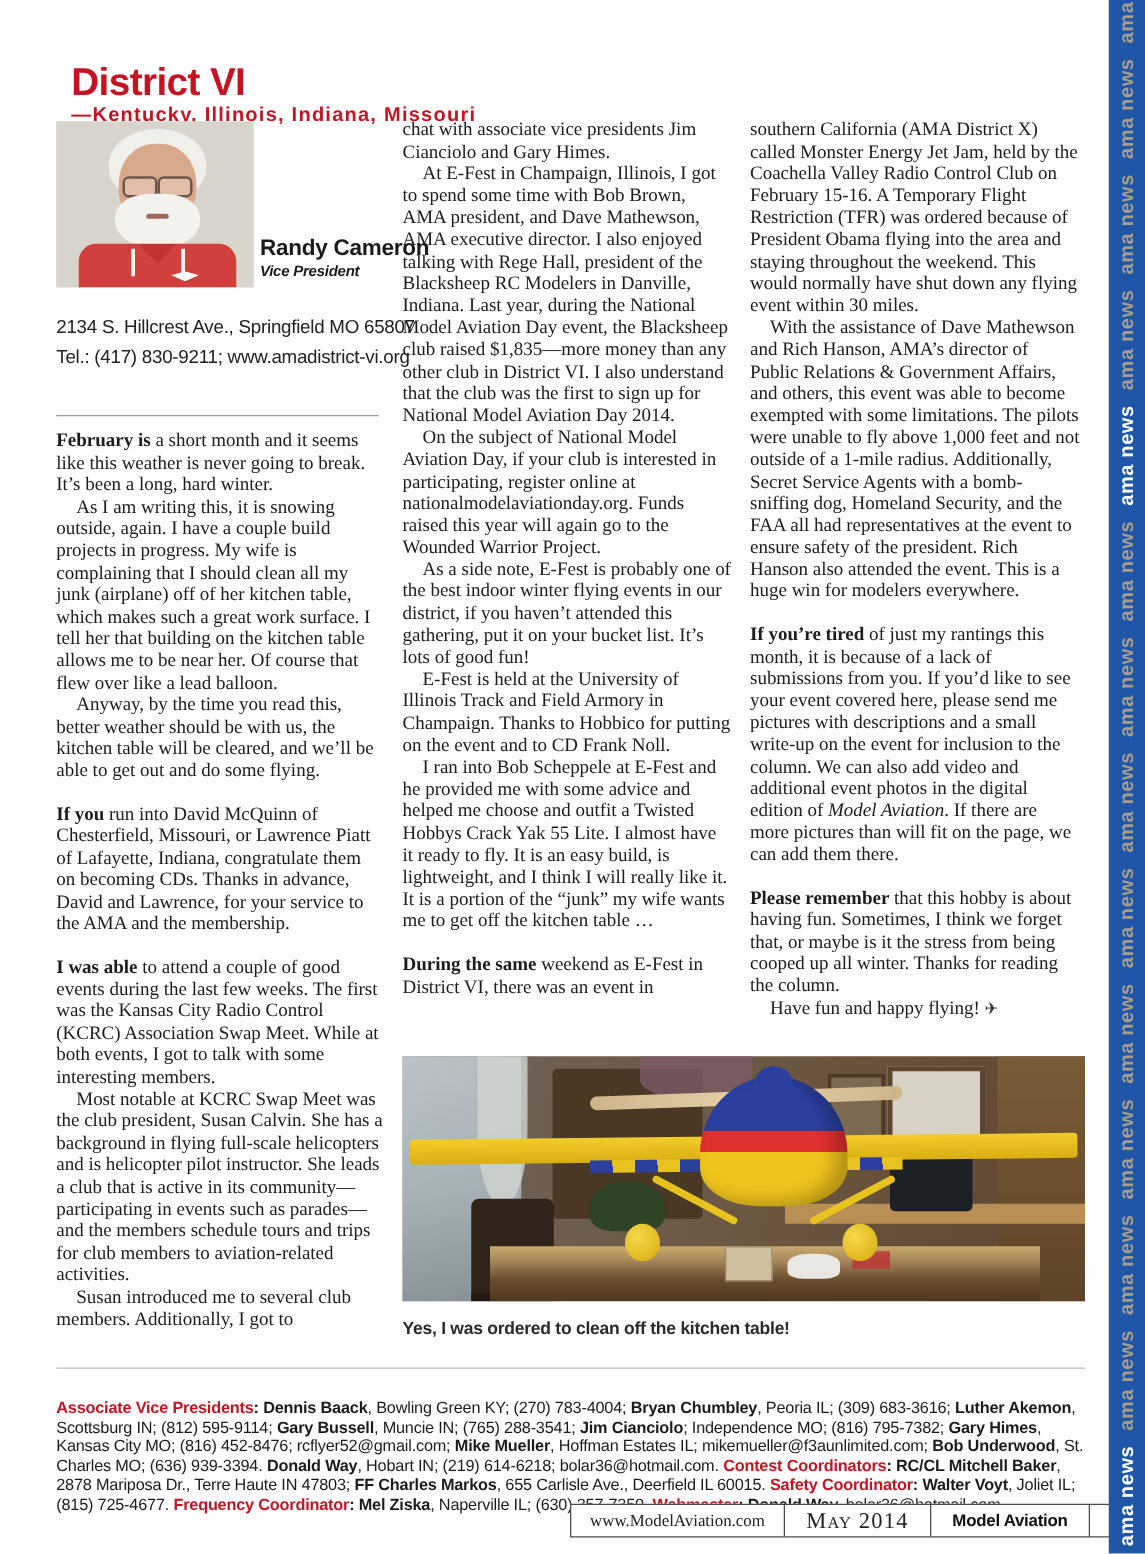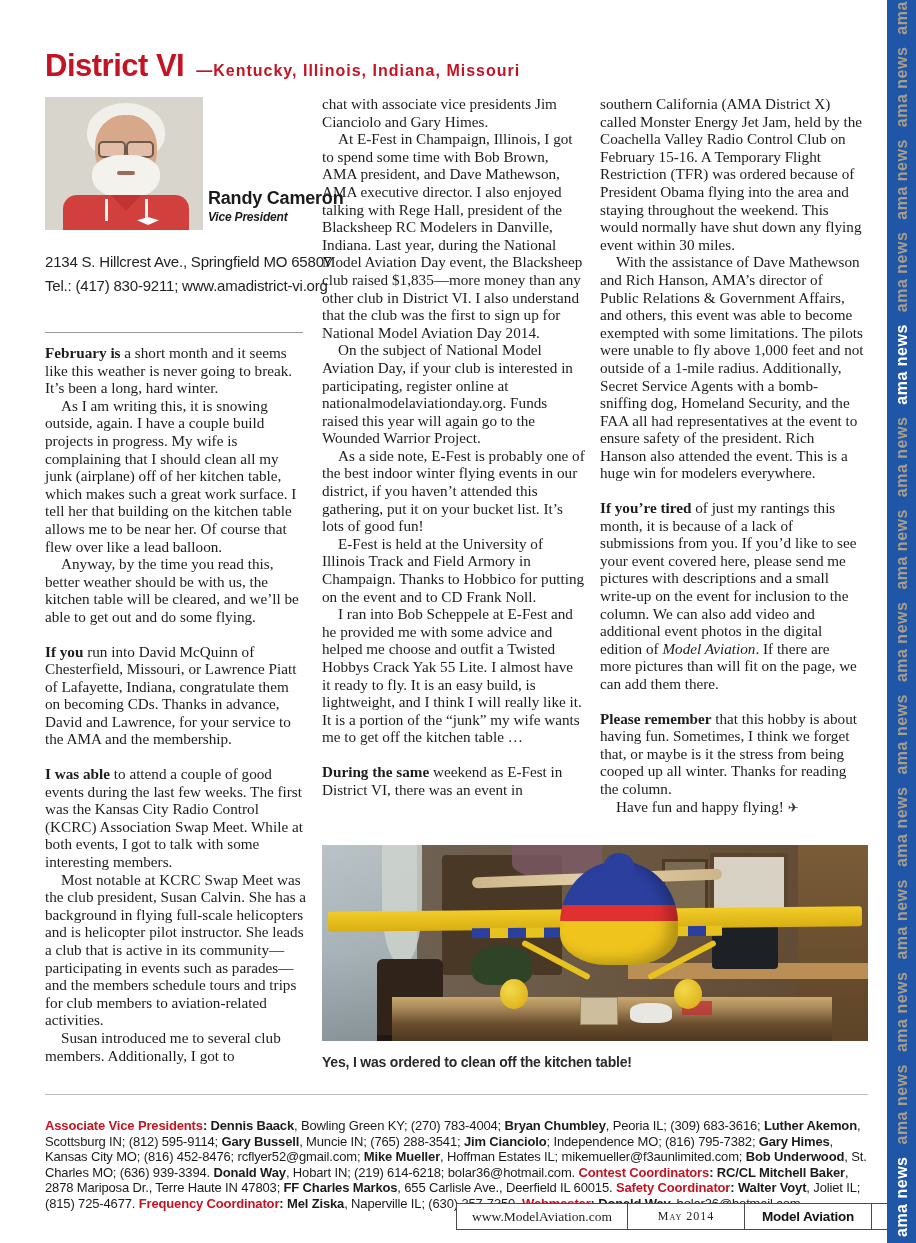--- a/index.html
+++ b/index.html
@@ -11,21 +11,21 @@
   .ama-strip-inner{position:absolute;top:0;left:0;width:1243px;height:29px;
       transform-origin:0 0;transform:rotate(-90deg) translateX(-1243px);
       display:flex;align-items:center;justify-content:flex-start;
       font-family:"Liberation Sans", sans-serif;font-weight:700;font-size:16px;
       color:#a79d8d;letter-spacing:.5px;white-space:nowrap;}
   .ama-strip-inner span{margin:0 6px;}
   .ama-strip-inner span.hi{color:#ffffff;}
 
   
   .title-row{position:absolute;left:45px;top:48px;display:flex;align-items:baseline;color:#c41423;
-      font-family:"Liberation Sans", sans-serif;}
+      font-family:"Liberation Sans", sans-serif;flex-direction:column;}
   .title-main{font-size:31px;font-weight:700;letter-spacing:-.5px;}
   .title-sub{font-size:16px;font-weight:700;letter-spacing:1px;margin-left:12px;}
 
   
   .portrait{position:absolute;left:45px;top:97px;width:158px;height:133px;background:#d8d5cd;overflow:hidden;}
   .p-hair{position:absolute;left:42px;top:6px;width:78px;height:58px;background:#f1efe9;border-radius:50% 50% 45% 45%;}
   .p-face{position:absolute;left:50px;top:18px;width:62px;height:68px;background:#d8a popup;-x}
   .p-face{position:absolute;left:50px;top:18px;width:62px;height:68px;background:#d8a88b;border-radius:46%;}
   .p-glasses{position:absolute;left:53px;top:44px;width:56px;height:14px;display:flex;justify-content:space-between;}
   .p-lens{width:24px;height:13px;border:2px solid #6b5a4c;border-radius:5px;background:rgba(255,255,255,.25);}
@@ -103,21 +103,21 @@
   .footer-dir{position:absolute;left:45px;top:1118px;width:826px;font-family:"Liberation Sans", sans-serif;
       font-size:13px;line-height:15.6px;color:#1b1b1b;letter-spacing:-.15px;text-align:left;}
   .footer-dir .red{color:#c41423;}
 
   
   .pagebar{position:absolute;left:456px;top:1203px;display:flex;align-items:stretch;
       border:1px solid #4a4a4a;background:#fff;height:25px;}
   .pb-cell{display:flex;align-items:center;justify-content:center;border-left:1px solid #4a4a4a;padding:0 10px;}
   .pb-cell:first-child{border-left:none;}
   .pb-site{font-family:"Liberation Serif", serif;font-size:13.5px;color:#222;width:150px;}
-  .pb-issue{font-family:"Liberation Serif", serif;font-variant:small-caps;font-size:12px;letter-spacing:1px;color:#222;width:96px;}
+  .pb-issue{font-family:"Liberation Serif", serif;font-variant:small-caps;font-size:18px;letter-spacing:1px;color:#222;width:96px;}
   .pb-mag{font-family:"Liberation Sans", sans-serif;font-weight:700;font-size:13.5px;letter-spacing:-.2px;color:#111;width:106px;}
   .pb-num{font-family:"Liberation Sans", sans-serif;font-weight:700;font-size:15px;color:#000;width:34px;}
 </style>
 </head>
 <body>
 
 <div class="page">
 
   <div class="title-row">
     <span class="title-main">District VI</span>

